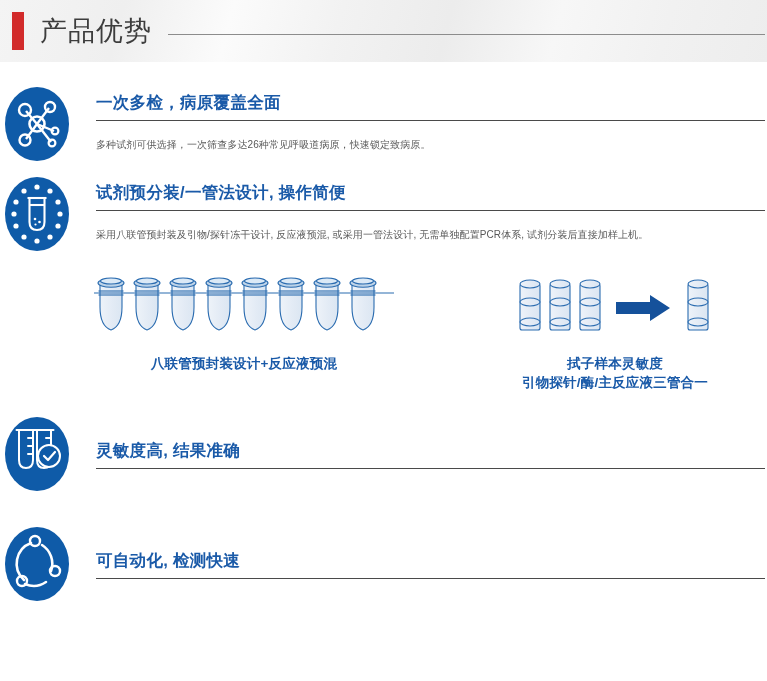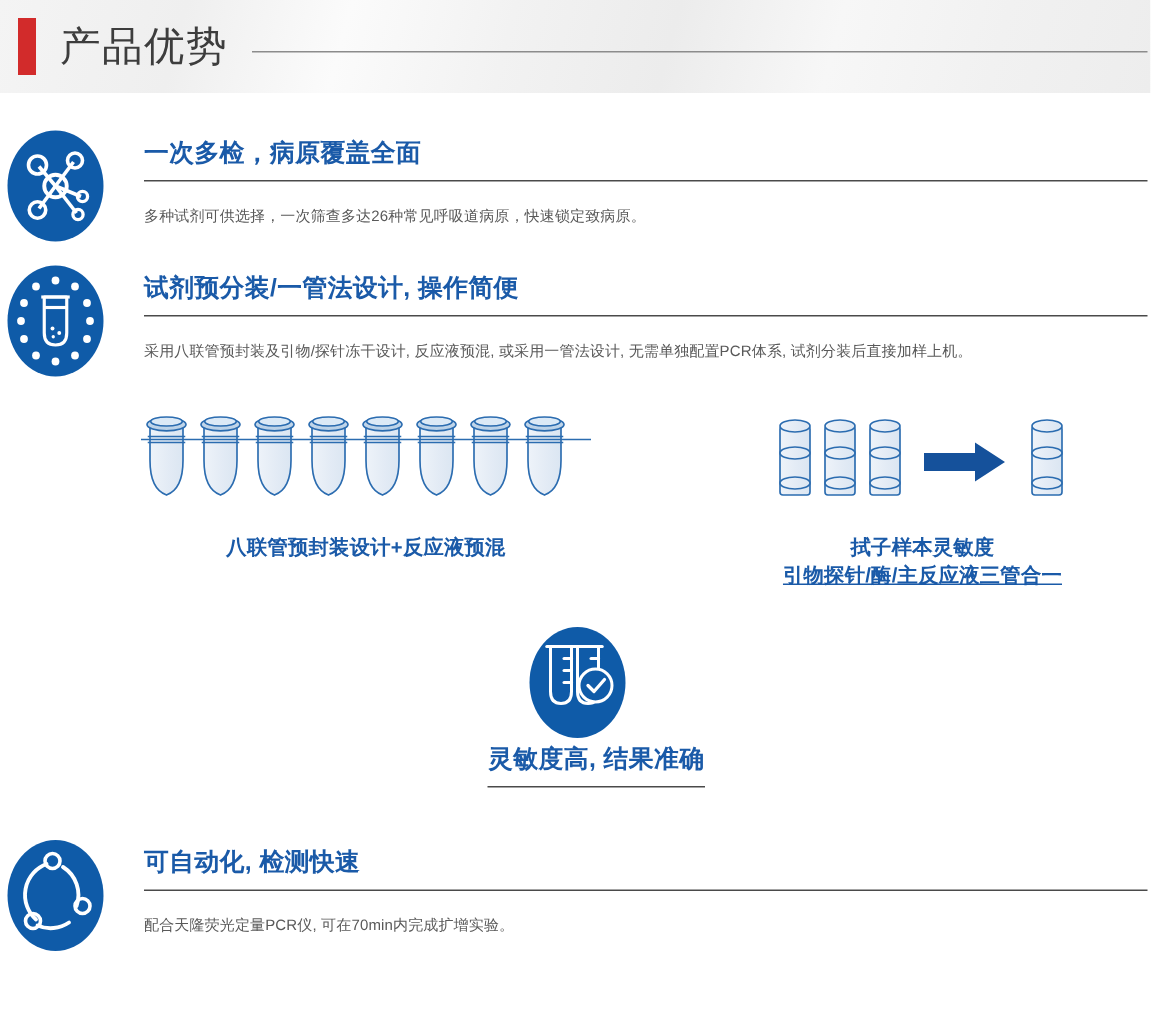--- a/index.html
+++ b/index.html
@@ -57,21 +57,21 @@
     padding: 0;
   }
   .feature {
     display: flex;
     align-items: center;
     padding: 0 2px 0 4px;
     box-sizing: border-box;
   }
   .feat-1 { margin-top: 22px; }
   .feat-2 { margin-top: 12px; }
-  .feat-3 { margin-top: 22px; flex-direction: column; }
+  .feat-3 { margin-top: 22px; }
   .feat-4 { margin-top: 32px; }
 
   .feature-icon {
     width: 66px;
     height: 76px;
     flex: 0 0 auto;
     margin-top: 2px;
   }
   .feature-icon svg { display: block; }
 
@@ -304,21 +304,21 @@
             <ellipse cx="10" cy="4" rx="10" ry="4"></ellipse>
             <ellipse cx="10" cy="22" rx="10" ry="4"></ellipse>
             <ellipse cx="10" cy="42" rx="10" ry="4"></ellipse>
           </g>
         </g>
         <g>
           <path d="M106 28 L140 28 L140 21 L160 34 L140 47 L140 40 L106 40 Z" fill="#15519b"></path>
         </g>
       </svg>
       <div class="diagram-caption">拭子样本灵敏度</div>
-      <div class="diagram-caption" style="margin-top:0;text-decoration:underline;">引物探针/酶/主反应液三管合一</div>
+      <div class="diagram-caption" style="margin-top:0;">引物探针/酶/主反应液三管合一</div>
     </div>
 
   </div>
 
   <div class="feature feat-3">
     <div class="feature-icon">
       <svg width="66" height="76" viewBox="0 0 66 76">
         <ellipse cx="33" cy="38" rx="32" ry="37" fill="#0f5ba8"></ellipse>
         <g stroke="#ffffff" stroke-width="2" fill="none" stroke-linecap="round">
           <path d="M15 14 L15 44 Q15 52 22 52 Q29 52 29 44 L29 14"></path>
@@ -350,17 +350,16 @@
           <path d="M42 56 A22 22 0 0 1 21 58"></path>
         </g>
         <circle cx="31" cy="15" r="5" fill="none" stroke="#ffffff" stroke-width="2.4"></circle>
         <circle cx="51" cy="45" r="5" fill="none" stroke="#ffffff" stroke-width="2.4"></circle>
         <circle cx="18" cy="55" r="5" fill="none" stroke="#ffffff" stroke-width="2.4"></circle>
       </svg>
     </div>
     <div class="feature-body">
       <div class="feature-heading">可自动化, 检测快速</div>
       <div class="feature-divider"></div>
-      <div class="feature-text">配合天隆荧光定量PCR仪, 可在70min内完成扩增实验。</div>
     </div>
   </div>
 
 </div>
 
 </body></html>

